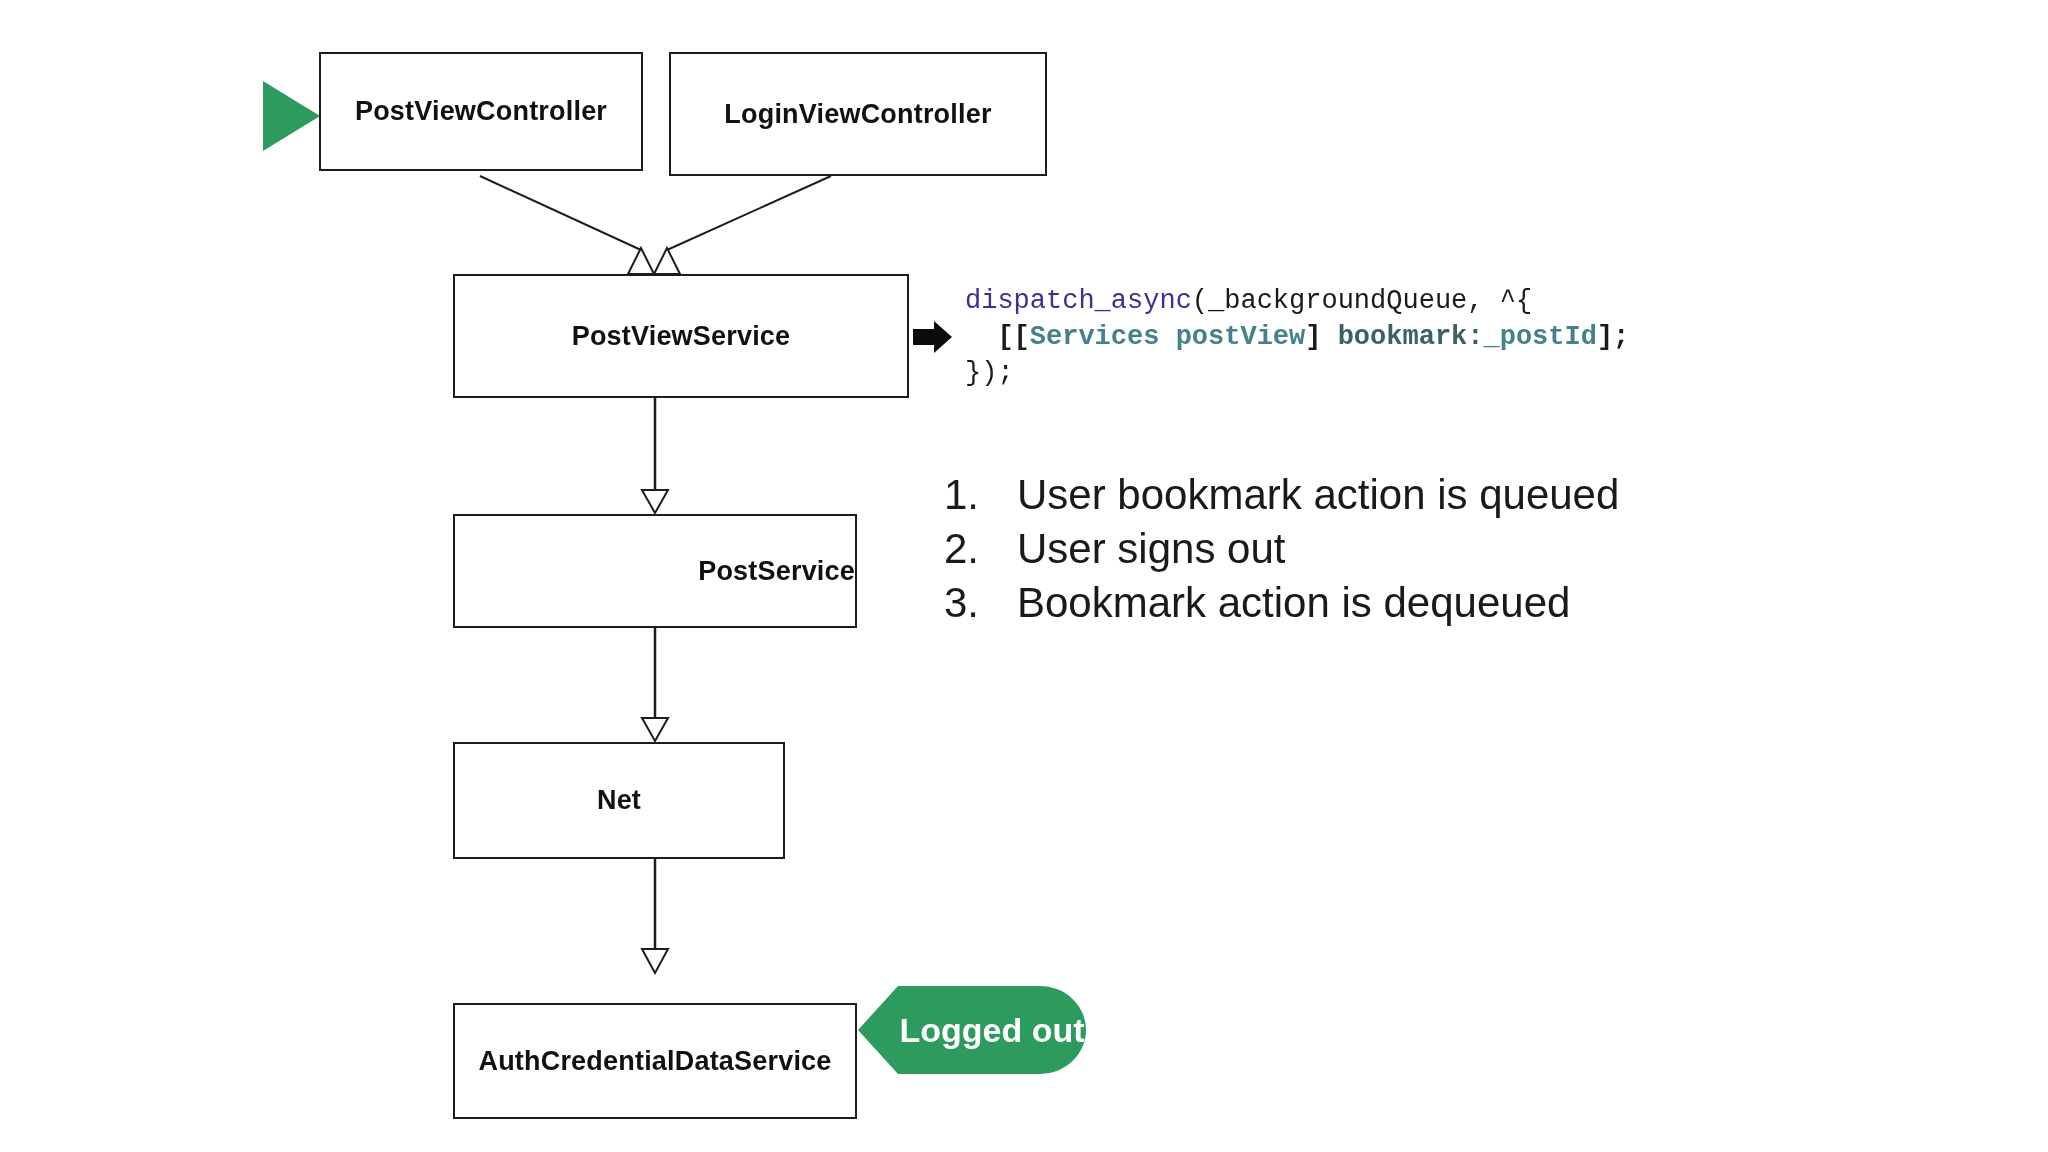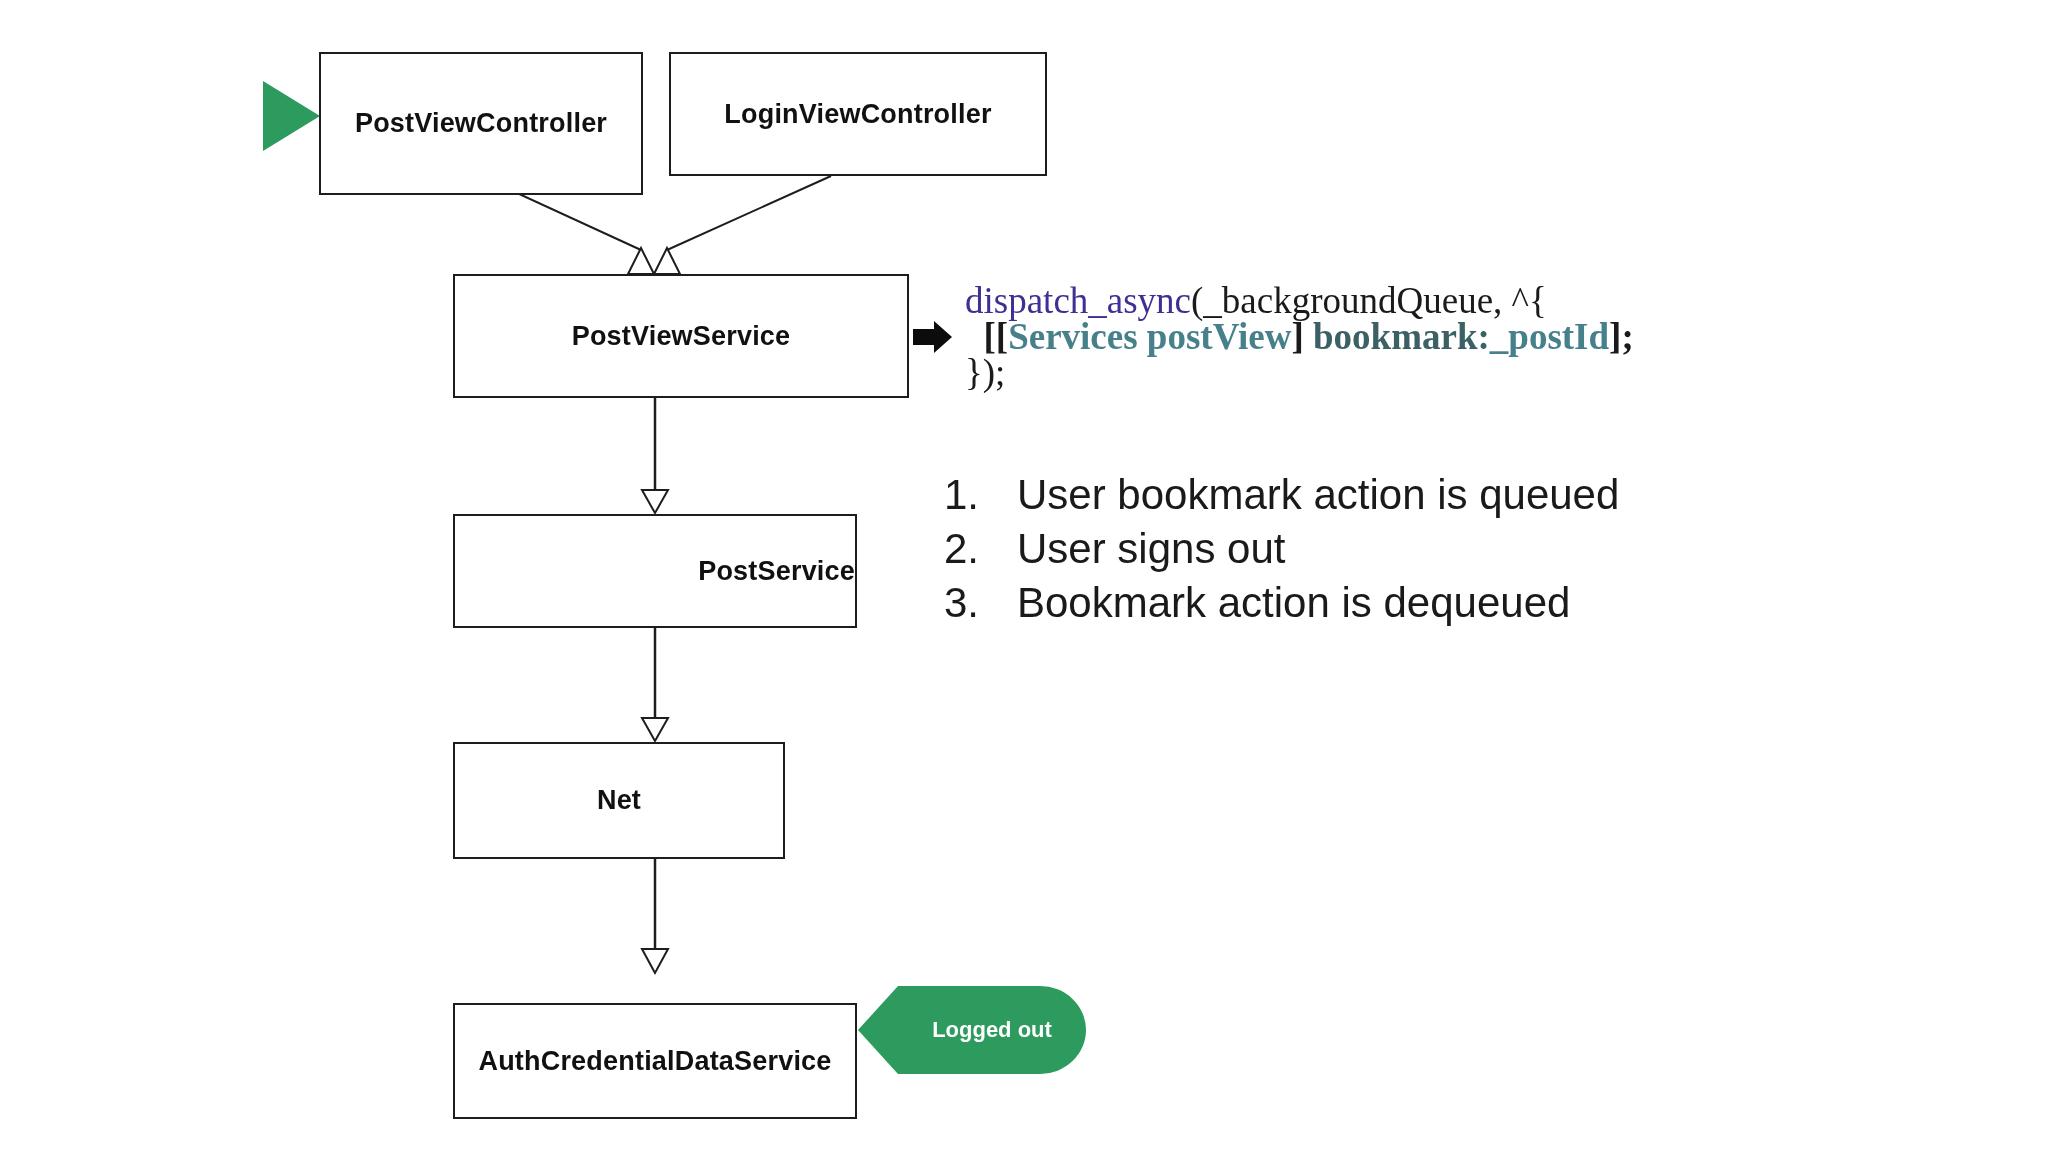--- a/index.html
+++ b/index.html
@@ -23,45 +23,45 @@
     border: 2px solid #1d1d1d;
     display: flex;
     align-items: center;
     justify-content: center;
     font-weight: bold;
     font-size: 27px;
     color: #111111;
     white-space: nowrap;
     letter-spacing: 0.2px;
   }
-  #box-pvc  { left: 319px; top: 52px;  width: 324px; height: 143px; }
+  #box-pvc  { left: 319px; top: 52px;  width: 324px; height: 119px; }
   #box-lvc  { left: 669px; top: 52px;  width: 378px; height: 124px; }
   #box-pvs  { left: 453px; top: 274px; width: 456px; height: 124px; }
   #box-ps   { left: 453px; top: 514px; width: 404px; height: 114px; justify-content: flex-end; }
   #box-net  { left: 453px; top: 742px; width: 332px; height: 117px; }
   #box-auth { left: 453px; top: 1003px; width: 404px; height: 116px; }
 
   .badge-label {
     position: absolute;
     left: 898px; top: 986px;
     width: 188px; height: 88px;
     display: flex;
     align-items: center;
     justify-content: center;
     color: #ffffff;
     font-weight: bold;
-    font-size: 22px;
+    font-size: 34px;
     white-space: nowrap;
   }
 
   .code {
     position: absolute;
     left: 965px; top: 283px;
-    font-family: Liberation Serif, serif;
-    font-size: 37px;
+    font-family: Liberation Mono, monospace;
+    font-size: 27px;
     line-height: 36px;
     color: #1a1a1a;
   }
   .code-line { white-space: pre; height: 36px; }
   .code-line.bold { font-weight: bold; }
   .tk.fn  { color: #3e2f93; }
   .tk.ty  { color: #46808a; }
   .tk.sel { color: #3c6165; }
 
   .steps {

